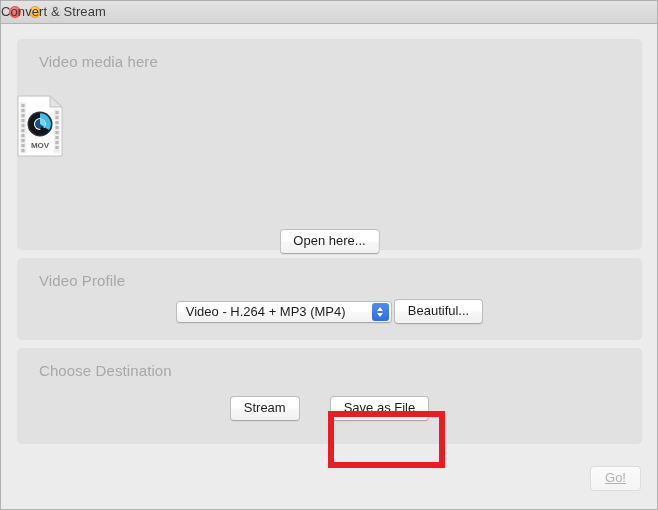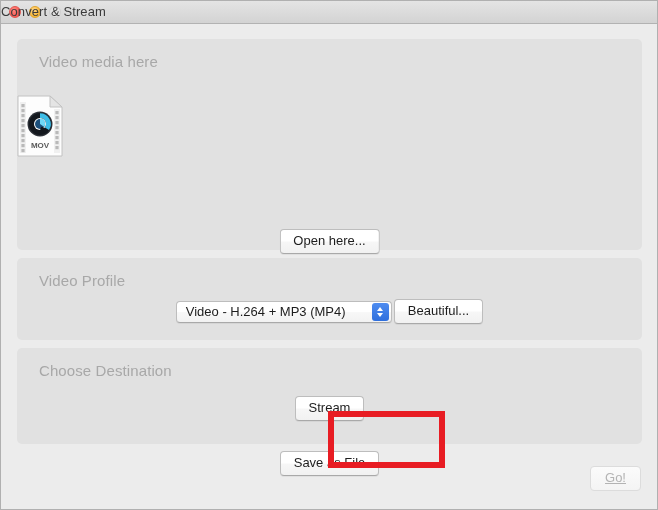--- a/index.html
+++ b/index.html
@@ -205,21 +205,20 @@
   
   .dest-row {
     position: absolute;
     left: 0;
     right: 0;
     top: 48px;
     display: flex;
     justify-content: center;
     align-items: center;
     gap: 30px;
-    flex-direction: column;
   }
 
   
   .highlight-box {
     position: absolute;
     left: 327px;
     top: 386px;
     width: 117px;
     height: 57px;
     box-sizing: border-box;

